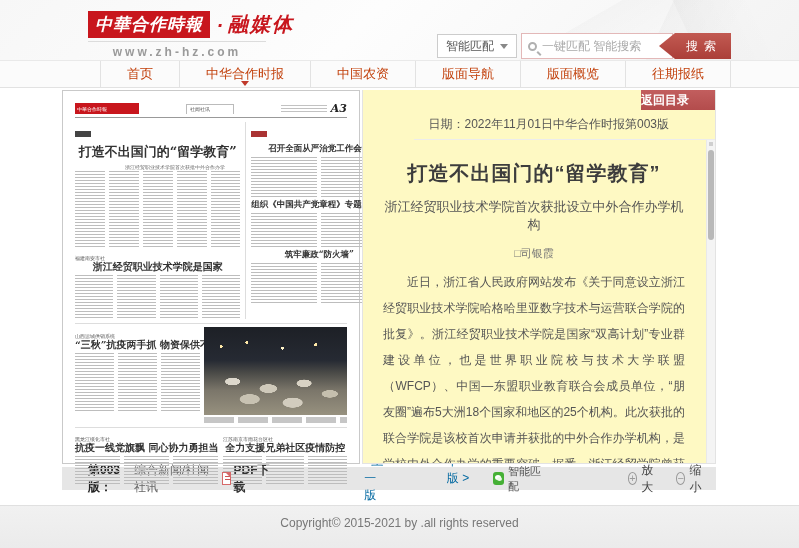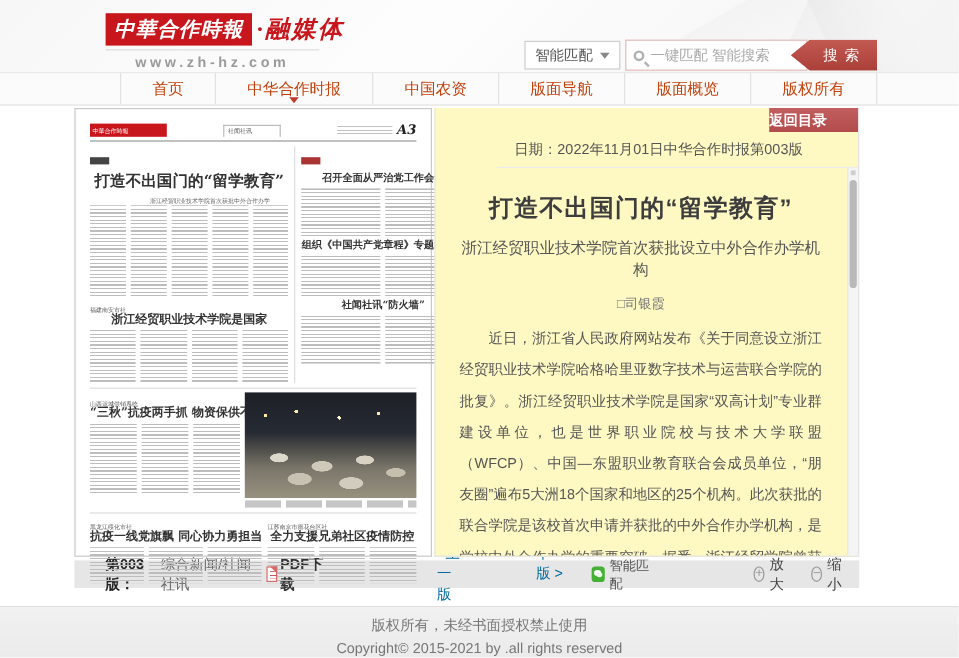--- a/index.html
+++ b/index.html
@@ -12,21 +12,21 @@
   .site-header::before { content:""; position:absolute; right:-40px; top:-60px; width:420px; height:200px;
     background:
       linear-gradient(115deg, transparent 55%, rgba(0,0,0,.025) 55.2%, transparent 70%),
       linear-gradient(65deg, transparent 62%, rgba(0,0,0,.02) 62.2%, transparent 78%),
       linear-gradient(150deg, transparent 40%, rgba(0,0,0,.02) 40.2%, transparent 52%); }
   .logo-wrap { position:absolute; left:88px; top:10px; }
   .logo-row { display:flex; align-items:center; height:28px; }
   .logo-box { display:inline-flex; align-items:center; justify-content:center; background:#c8161d;
     color:#fff; height:27px; padding:0 7px; font-family:"DejaVu Serif", serif; font-weight:bold;
     font-style:italic; font-size:17px; letter-spacing:1px; }
-  .logo-suffix { color:#c8161d; font-family:Liberation Serif, serif; font-weight:bold; font-style:italic;
+  .logo-suffix { color:#c8161d; font-family:Liberation Mono, monospace; font-weight:bold; font-style:italic;
     font-size:20px; margin-left:4px; letter-spacing:2px;text-align:center; }
   .logo-site { margin-top:3px; border-top:1px solid #dcdcdc; padding-top:3px; width:178px;
     text-align:center; color:#9a9a9a; font-weight:bold; font-size:12px; letter-spacing:3px; }
   .search-area { position:absolute; right:68px; top:33px; display:flex; align-items:center; height:26px; }
   .search-mode { display:flex; align-items:center; gap:6px; background:#fff; border:1px solid #ccc;
     height:24px; padding:0 8px; font-size:12px; color:#555; cursor:pointer; }
   .caret { width:0; height:0; border-left:4px solid transparent; border-right:4px solid transparent;
     border-top:5px solid #888; }
   .search-box { position:relative; display:flex; align-items:center; margin-left:4px; }
   .search-field { display:flex; align-items:center; border:1px solid #e3b8b8; background:#fff;
@@ -207,21 +207,21 @@
     <div class="nav-item">
       <span>中国农资</span>
       </div>
     <div class="nav-item">
       <span>版面导航</span>
       </div>
     <div class="nav-item">
       <span>版面概览</span>
       </div>
     <div class="nav-item">
-      <span>版权所有</span>
+      <span>往期报纸</span>
       </div>
   </nav>
 
   <div class="main">
 
     <section class="paper-panel">
       <div class="np">
         <div class="np-head">
           <span class="np-mast">
               <i>中華合作時報</i>
@@ -260,21 +260,21 @@
             <div class="np-h3">召开全面从严治党工作会议</div>
             <div class="np-cols h40">
                 <div class="ft"></div>
                 <div class="ft"></div>
               </div>
             <div class="np-h3">组织《中国共产党章程》专题学习会</div>
             <div class="np-cols h34">
                 <div class="ft"></div>
                 <div class="ft"></div>
               </div>
-            <div class="np-h3">社闻社讯“防火墙”</div>
+            <div class="np-h3">筑牢廉政“防火墙”</div>
             <div class="np-cols h40">
                 <div class="ft"></div>
                 <div class="ft"></div>
               </div>
           </div>
         </div>
         <div class="np-photorow">
           <div class="np-pl">
             <div class="np-tag"><i>山西运城供销系统</i></div>
             <div class="np-h2">“三秋”抗疫两手抓 物资保供不放松</div>
@@ -358,17 +358,16 @@
       <span class="zoom-btn">
         <span class="zi">−</span>
         <span>缩小</span>
       </span>
     </span>
   </div>
 
   <div class="gap-band"></div>
 
   <footer class="site-footer">
-    <div class="f1">版权所有，未经书面授权禁止使用</div>
     <div class="f2">Copyright© 2015-2021 by .all rights reserved</div>
   </footer>
 
 </div>
 
 </body></html>

